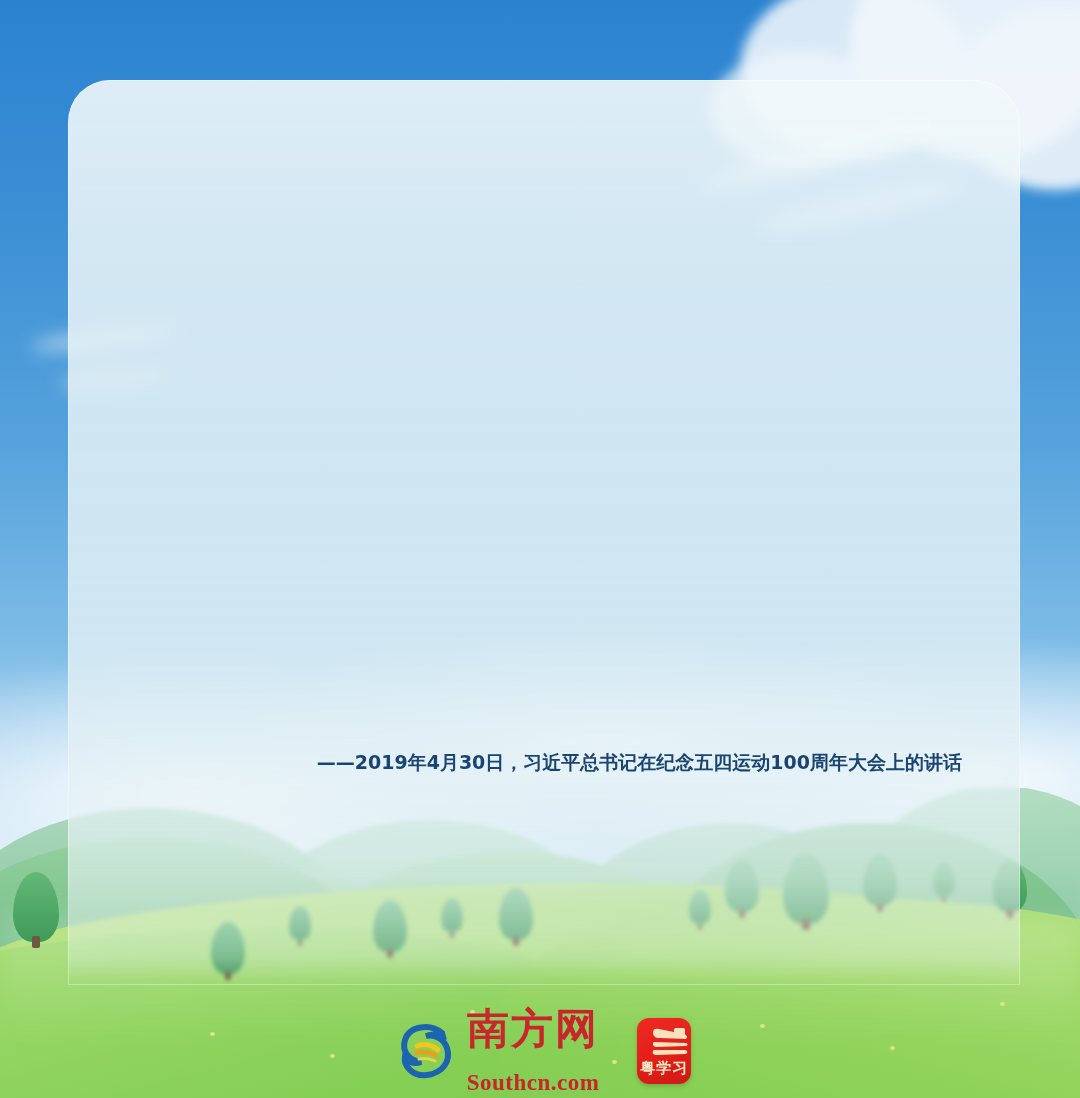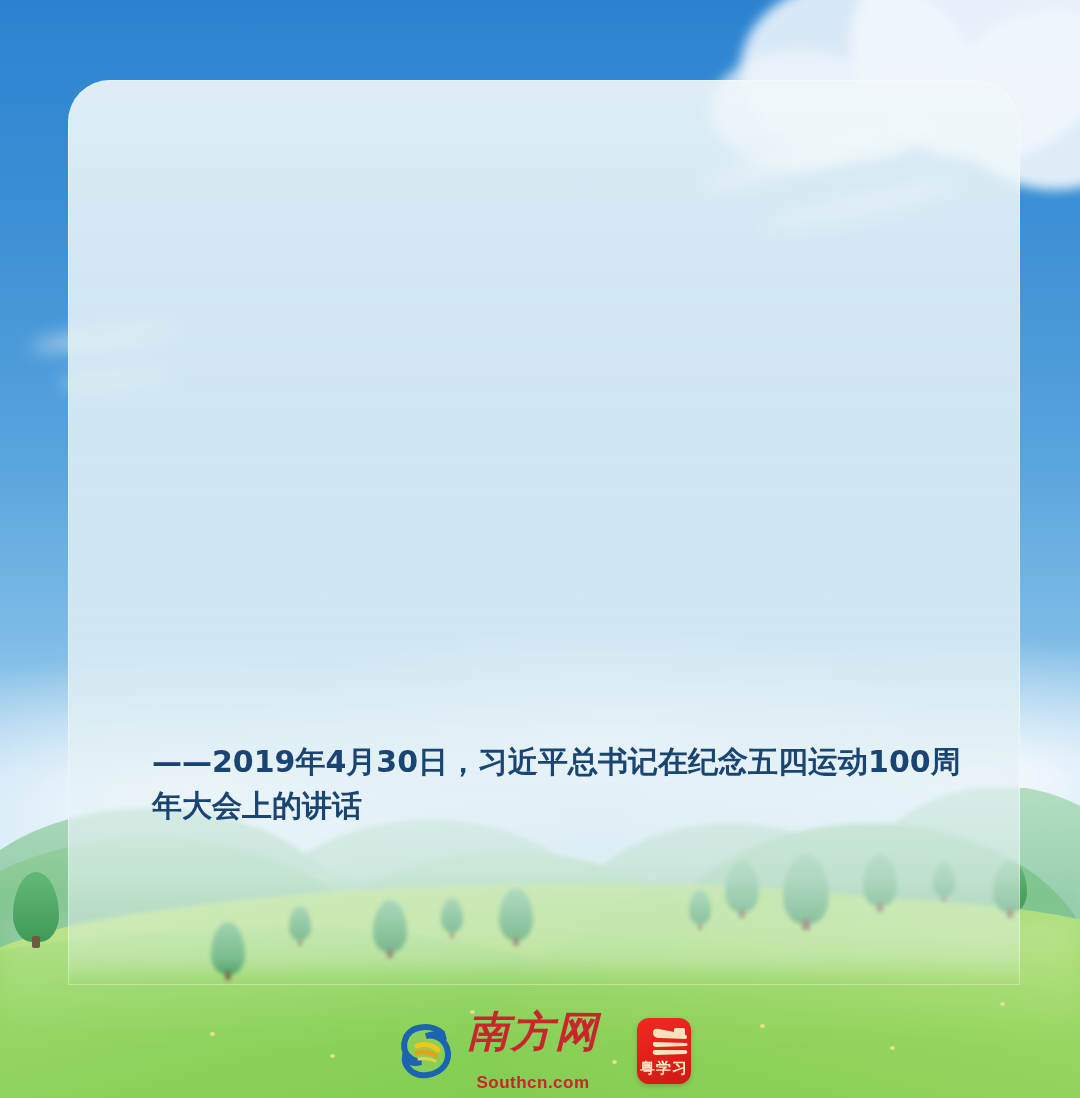--- a/index.html
+++ b/index.html
@@ -119,44 +119,44 @@
     font-weight:700;
     letter-spacing:0px;
     white-space:nowrap;
     font-family:"DejaVu Sans","Liberation Sans",sans-serif;
     text-shadow:0 1px 0 rgba(255,255,255,.25);
     transform:scaleX(.97);
     transform-origin:left center;
   }
 
   .attrib{
-    position:absolute;left:84px;top:660px;width:830px;
+    position:absolute;left:64px;top:660px;width:830px;
     color:#1a4572;
-    font-size:30px;
+    font-size:19px;
     line-height:44px;
     font-weight:700;
     font-family:"DejaVu Sans","Liberation Sans",sans-serif;
+    text-align:right;
   }
 
   
   .logos{
     position:absolute;left:0;right:0;top:925px;height:92px;
     display:flex;align-items:center;justify-content:center;gap:18px;
   }
   .southcn{display:flex;align-items:center;gap:10px;}
   .sc-mark{width:60px;height:62px;position:relative;}
   .sc-text{display:flex;flex-direction:column;align-items:center;line-height:1;}
   .sc-cn{
     font-size:42px;font-weight:700;color:#c9252c;letter-spacing:2px;
     font-family:"DejaVu Serif","Liberation Serif",serif;
-    font-style:italic;
   }
   .sc-en{
-    font-size:17px;font-weight:700;color:#c9252c;letter-spacing:.5px;margin-top:21px;
-    font-family:Liberation Sans, sans-serif;
+    font-size:23px;font-weight:700;color:#c9252c;letter-spacing:.5px;margin-top:21px;
+    font-family:Liberation Serif, serif;
   }
   .yuexue{
     width:54px;height:66px;border-radius:12px;
     background:linear-gradient(160deg,#ef2a23 0%,#e01f18 55%,#cf1a14 100%);
     position:relative;box-shadow:0 2px 5px rgba(0,0,0,.18);
     display:flex;flex-direction:column;align-items:center;justify-content:flex-end;
     padding-bottom:6px;box-sizing:border-box;margin-left:20px;
   }
   .yx-glyph{position:absolute;left:13px;top:8px;width:40px;height:34px;}
   .yx-label{

